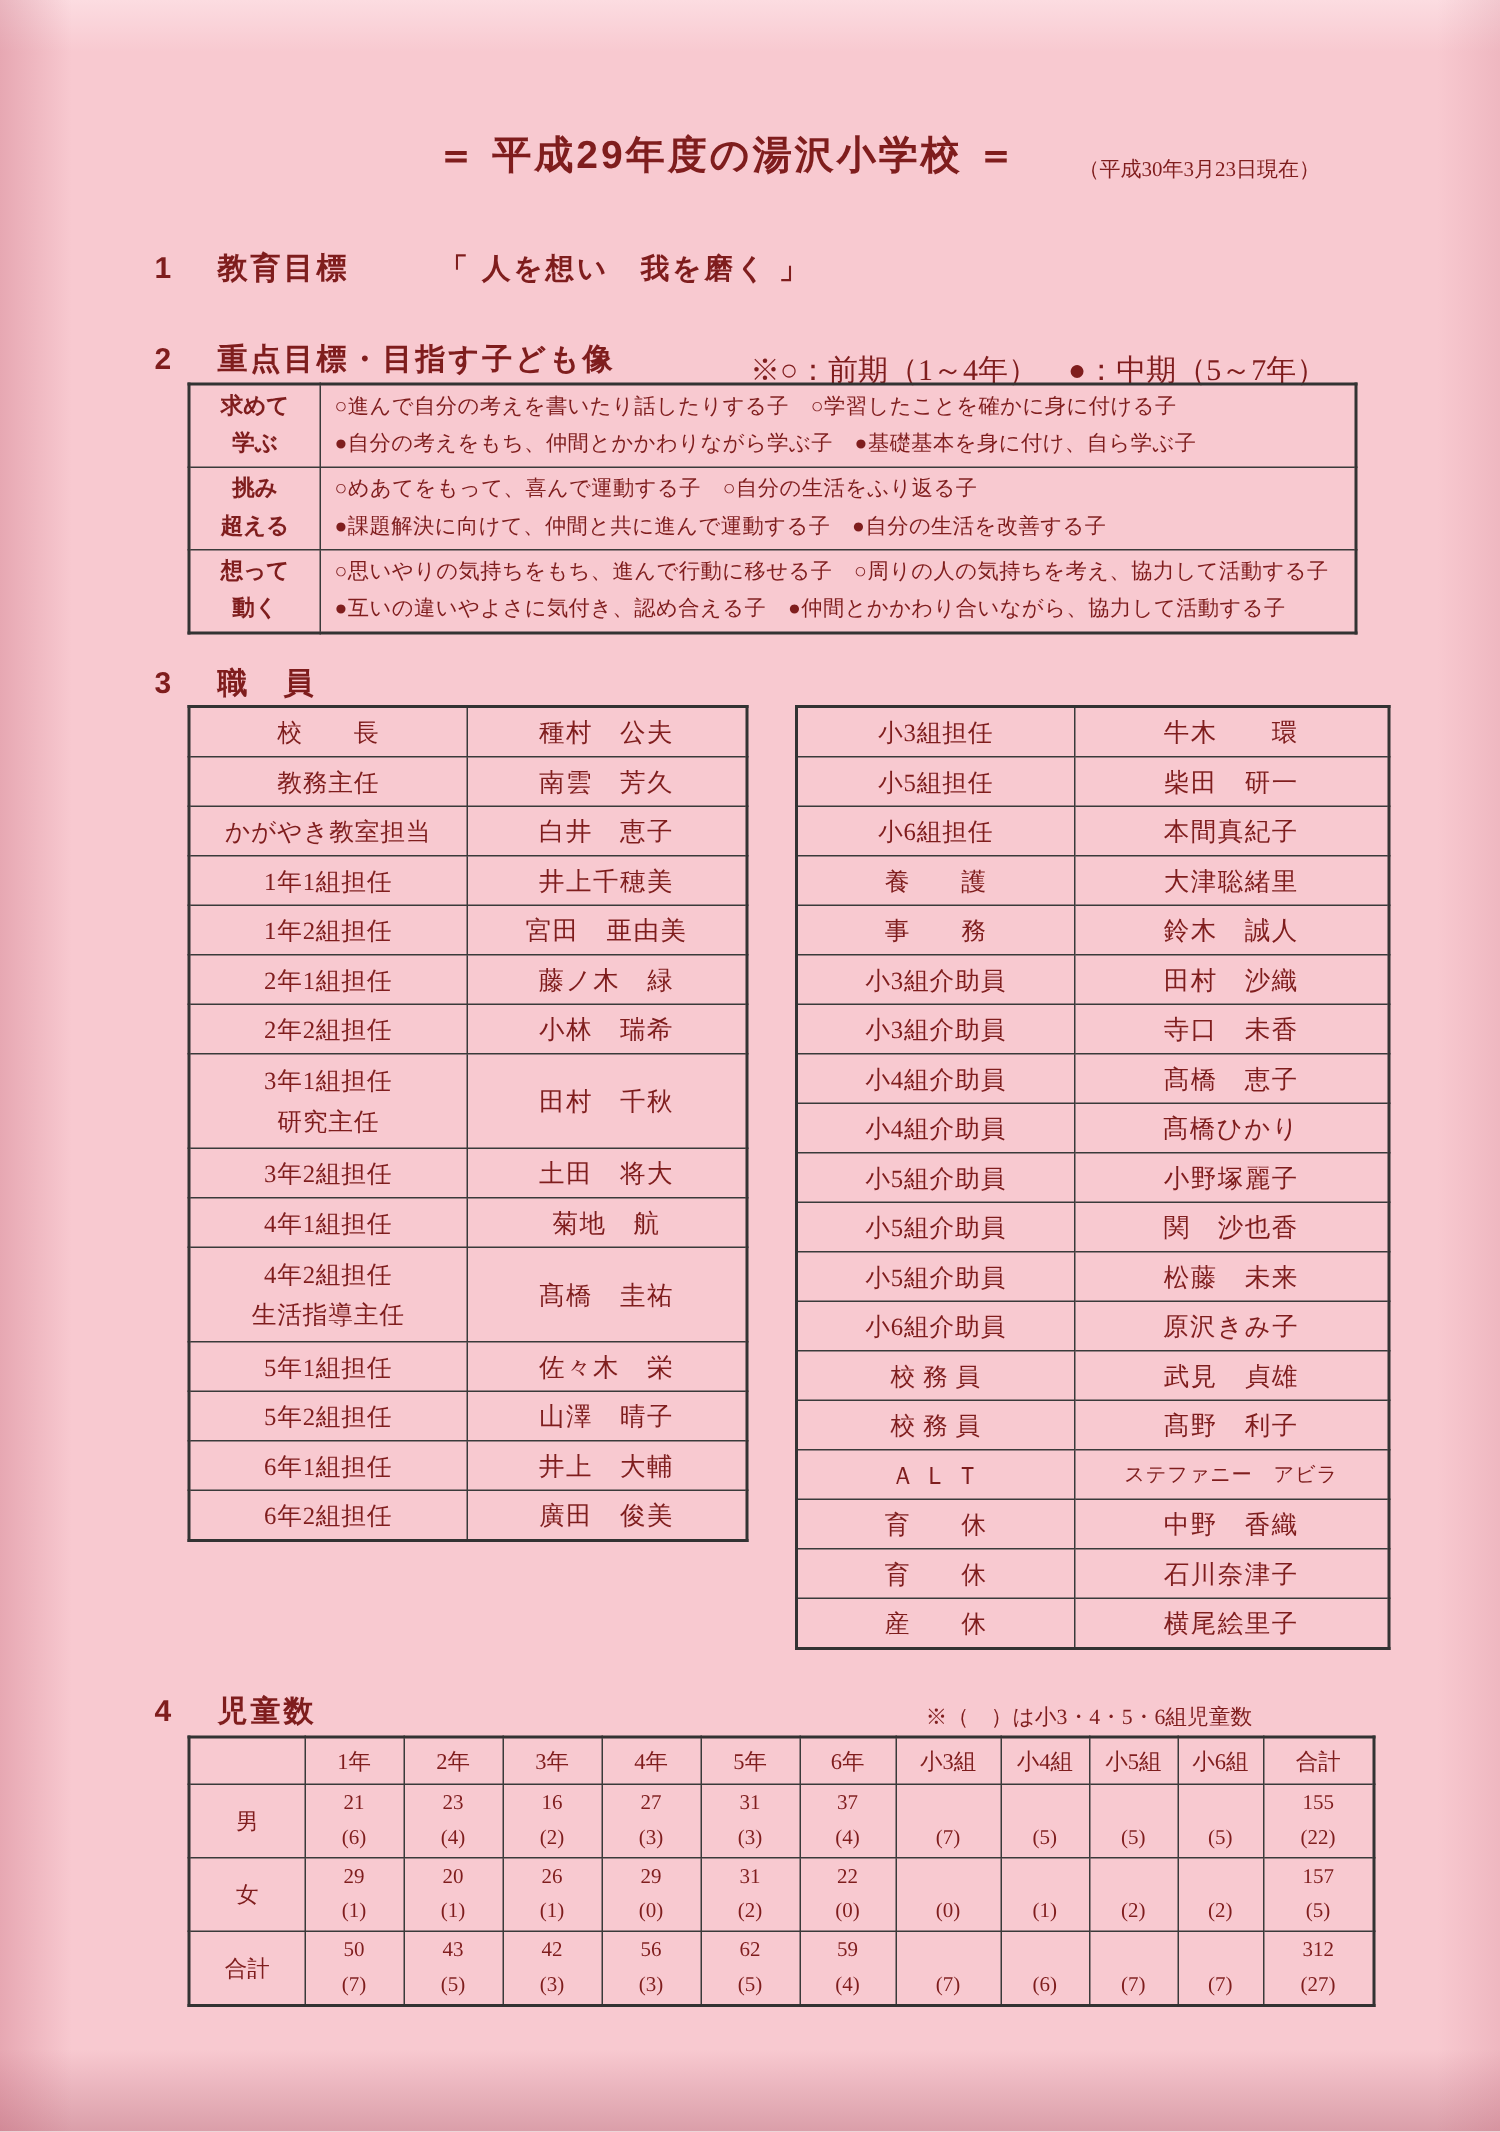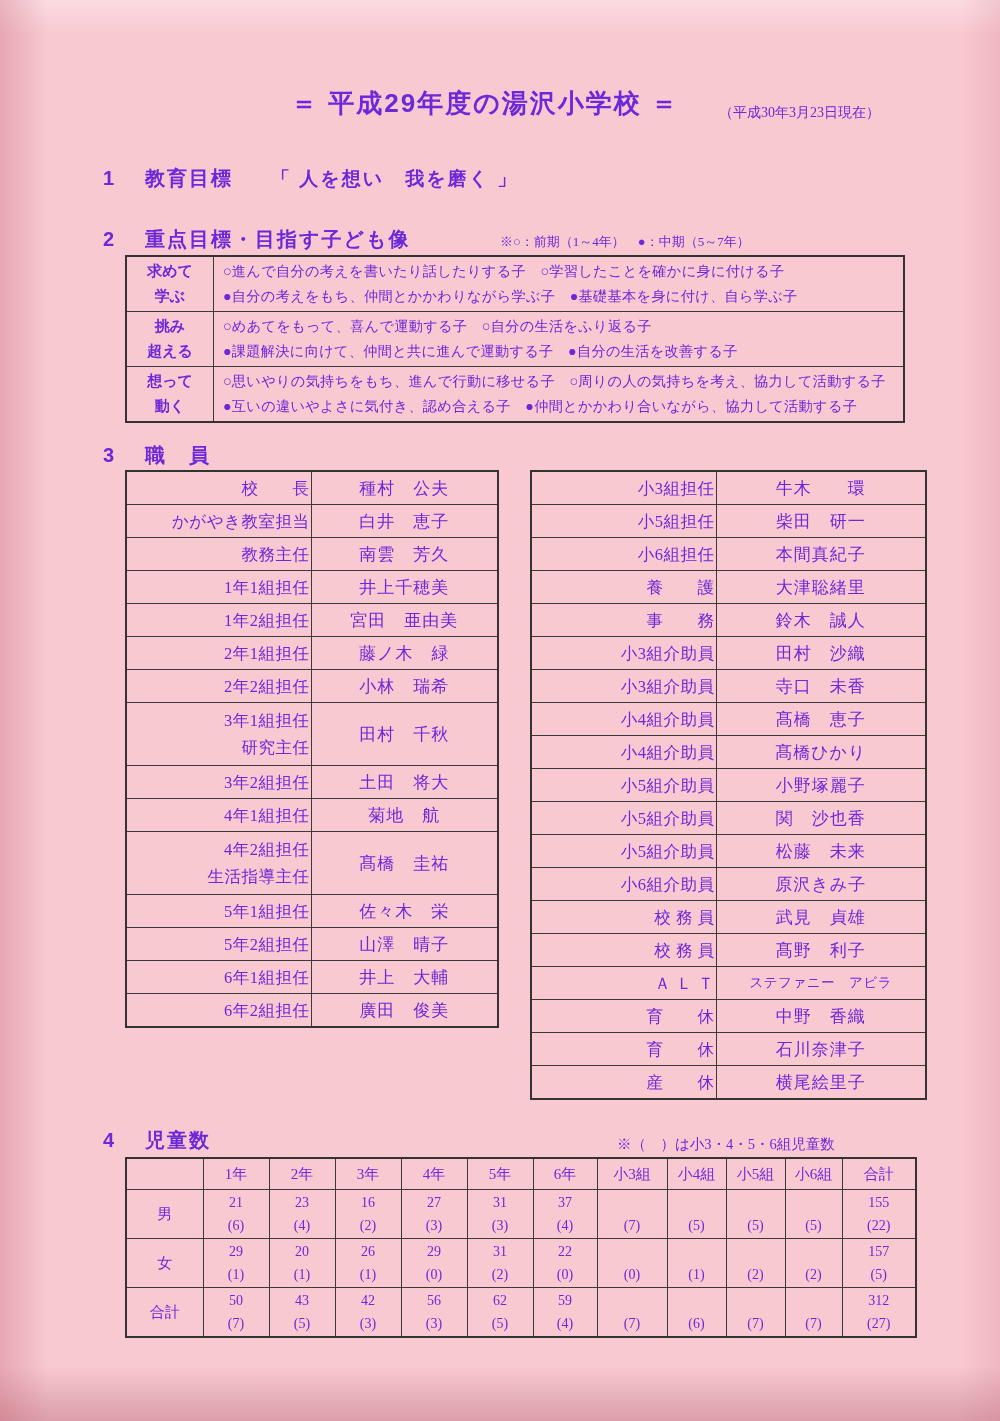--- a/index.html
+++ b/index.html
@@ -1,21 +1,21 @@
 <!DOCTYPE html>
 <html lang="ja"><head>
 <meta charset="utf-8">
 <style>
   html,body { margin:0; padding:0; background:#e8e8e8; }
   .page {
     position:relative;
     width:1000px; height:1421px;
     margin:0 auto;
     background:#f8c9d0;
-    color:#6d28d9;
+    color:#7f1d1d;
     font-family:"Liberation Serif","DejaVu Serif",serif;
     overflow:hidden;
   }
   .page::before {
     content:""; position:absolute; inset:0; pointer-events:none;
     background:
       linear-gradient(90deg, rgba(190,90,110,0.30), rgba(190,90,110,0) 48px),
       linear-gradient(270deg, rgba(190,90,110,0.16), rgba(190,90,110,0) 42px),
       linear-gradient(0deg, rgba(150,60,80,0.30), rgba(150,60,80,0) 55px),
       linear-gradient(180deg, rgba(255,236,239,0.55), rgba(255,236,239,0) 35px);
@@ -31,23 +31,23 @@
   .doc-date { top:104px; left:719px; font-size:14px; white-space:nowrap; }
 
   
   .sec-head {
     font-family:"Liberation Sans","DejaVu Sans",sans-serif;
     font-weight:700; font-size:20px; white-space:nowrap;
   }
   .sec-head .num { display:inline-block; width:42px; font-weight:600; }
   .sec-head .ttl { letter-spacing:2px; }
   .sec1 { top:165px; left:103px; }
-  .sec1 .motto { margin-left:38px; font-weight:600; font-size:19px; letter-spacing:2px; }
+  .sec1 .motto { margin-left:60px; font-weight:600; font-size:19px; letter-spacing:2px; }
   .sec2 { top:226px; left:103px; }
-  .legend { top:233px; left:500px; font-size:13px; white-space:nowrap; }
+  .legend { top:233px; left:500px; font-size:20px; white-space:nowrap; }
   .sec3 { top:442px; left:103px; }
   .sec4 { top:1127px; left:103px; }
   .s4note { top:1135px; left:617px; font-size:14.5px; white-space:nowrap;text-align:right; }
 
   
   table { border-collapse:collapse; }
   td, th { border:1.5px solid #3a3a3a; vertical-align:middle; }
   table.framed { border:2px solid #333; }
   .line:empty { display:none; }
 
@@ -60,21 +60,21 @@
   .goals .gbody .line { line-height:25px; white-space:nowrap; }
 
   
   .staff { table-layout:fixed; }
   .staff-left  { top:470px; left:125px; width:372px; }
   .staff-right { top:470px; left:530px; width:395px;border-radius:30px; }
   .staff-left  col.c1 { width:185px; } .staff-left  col.c2 { width:187px; }
   .staff-right col.c1 { width:185px; } .staff-right col.c2 { width:210px; }
   .staff td { height:30px; text-align:center; font-size:16.5px; }
   .staff tr.dbl td { height:60px; }
-  .staff .role .line { line-height:27px; letter-spacing:0.5px;text-align:right; }
+  .staff .role .line { line-height:27px; letter-spacing:0.5px; }
   .staff .sname { font-size:17px; letter-spacing:1px; }
   .staff .sname.small { font-size:13.5px; letter-spacing:0.5px; }
 
   
   .students { top:1157px; left:125px; width:790px; table-layout:fixed; }
   .students th { font-weight:normal; font-size:15px; text-align:center; }
   .students thead th { height:28px; }
   .students td { height:48px; text-align:center; font-size:14px; padding:0; }
   .students .nline { height:23px; line-height:23px; }
 </style>
@@ -141,29 +141,29 @@
       </colgroup>
     <tbody>
       <tr>
         <td class="role">
             <div class="line">校　　長</div>
           </td>
         <td class="sname">種村　公夫</td>
       </tr>
       <tr>
         <td class="role">
+            <div class="line">教務主任</div>
+          </td>
+        <td class="sname">南雲　芳久</td>
+      </tr>
+      <tr>
+        <td class="role">
             <div class="line">かがやき教室担当</div>
           </td>
         <td class="sname">白井　恵子</td>
-      </tr>
-      <tr>
-        <td class="role">
-            <div class="line">教務主任</div>
-          </td>
-        <td class="sname">南雲　芳久</td>
       </tr>
       <tr>
         <td class="role">
             <div class="line">1年1組担任</div>
           </td>
         <td class="sname">井上千穂美</td>
       </tr>
       <tr>
         <td class="role">
             <div class="line">1年2組担任</div>

